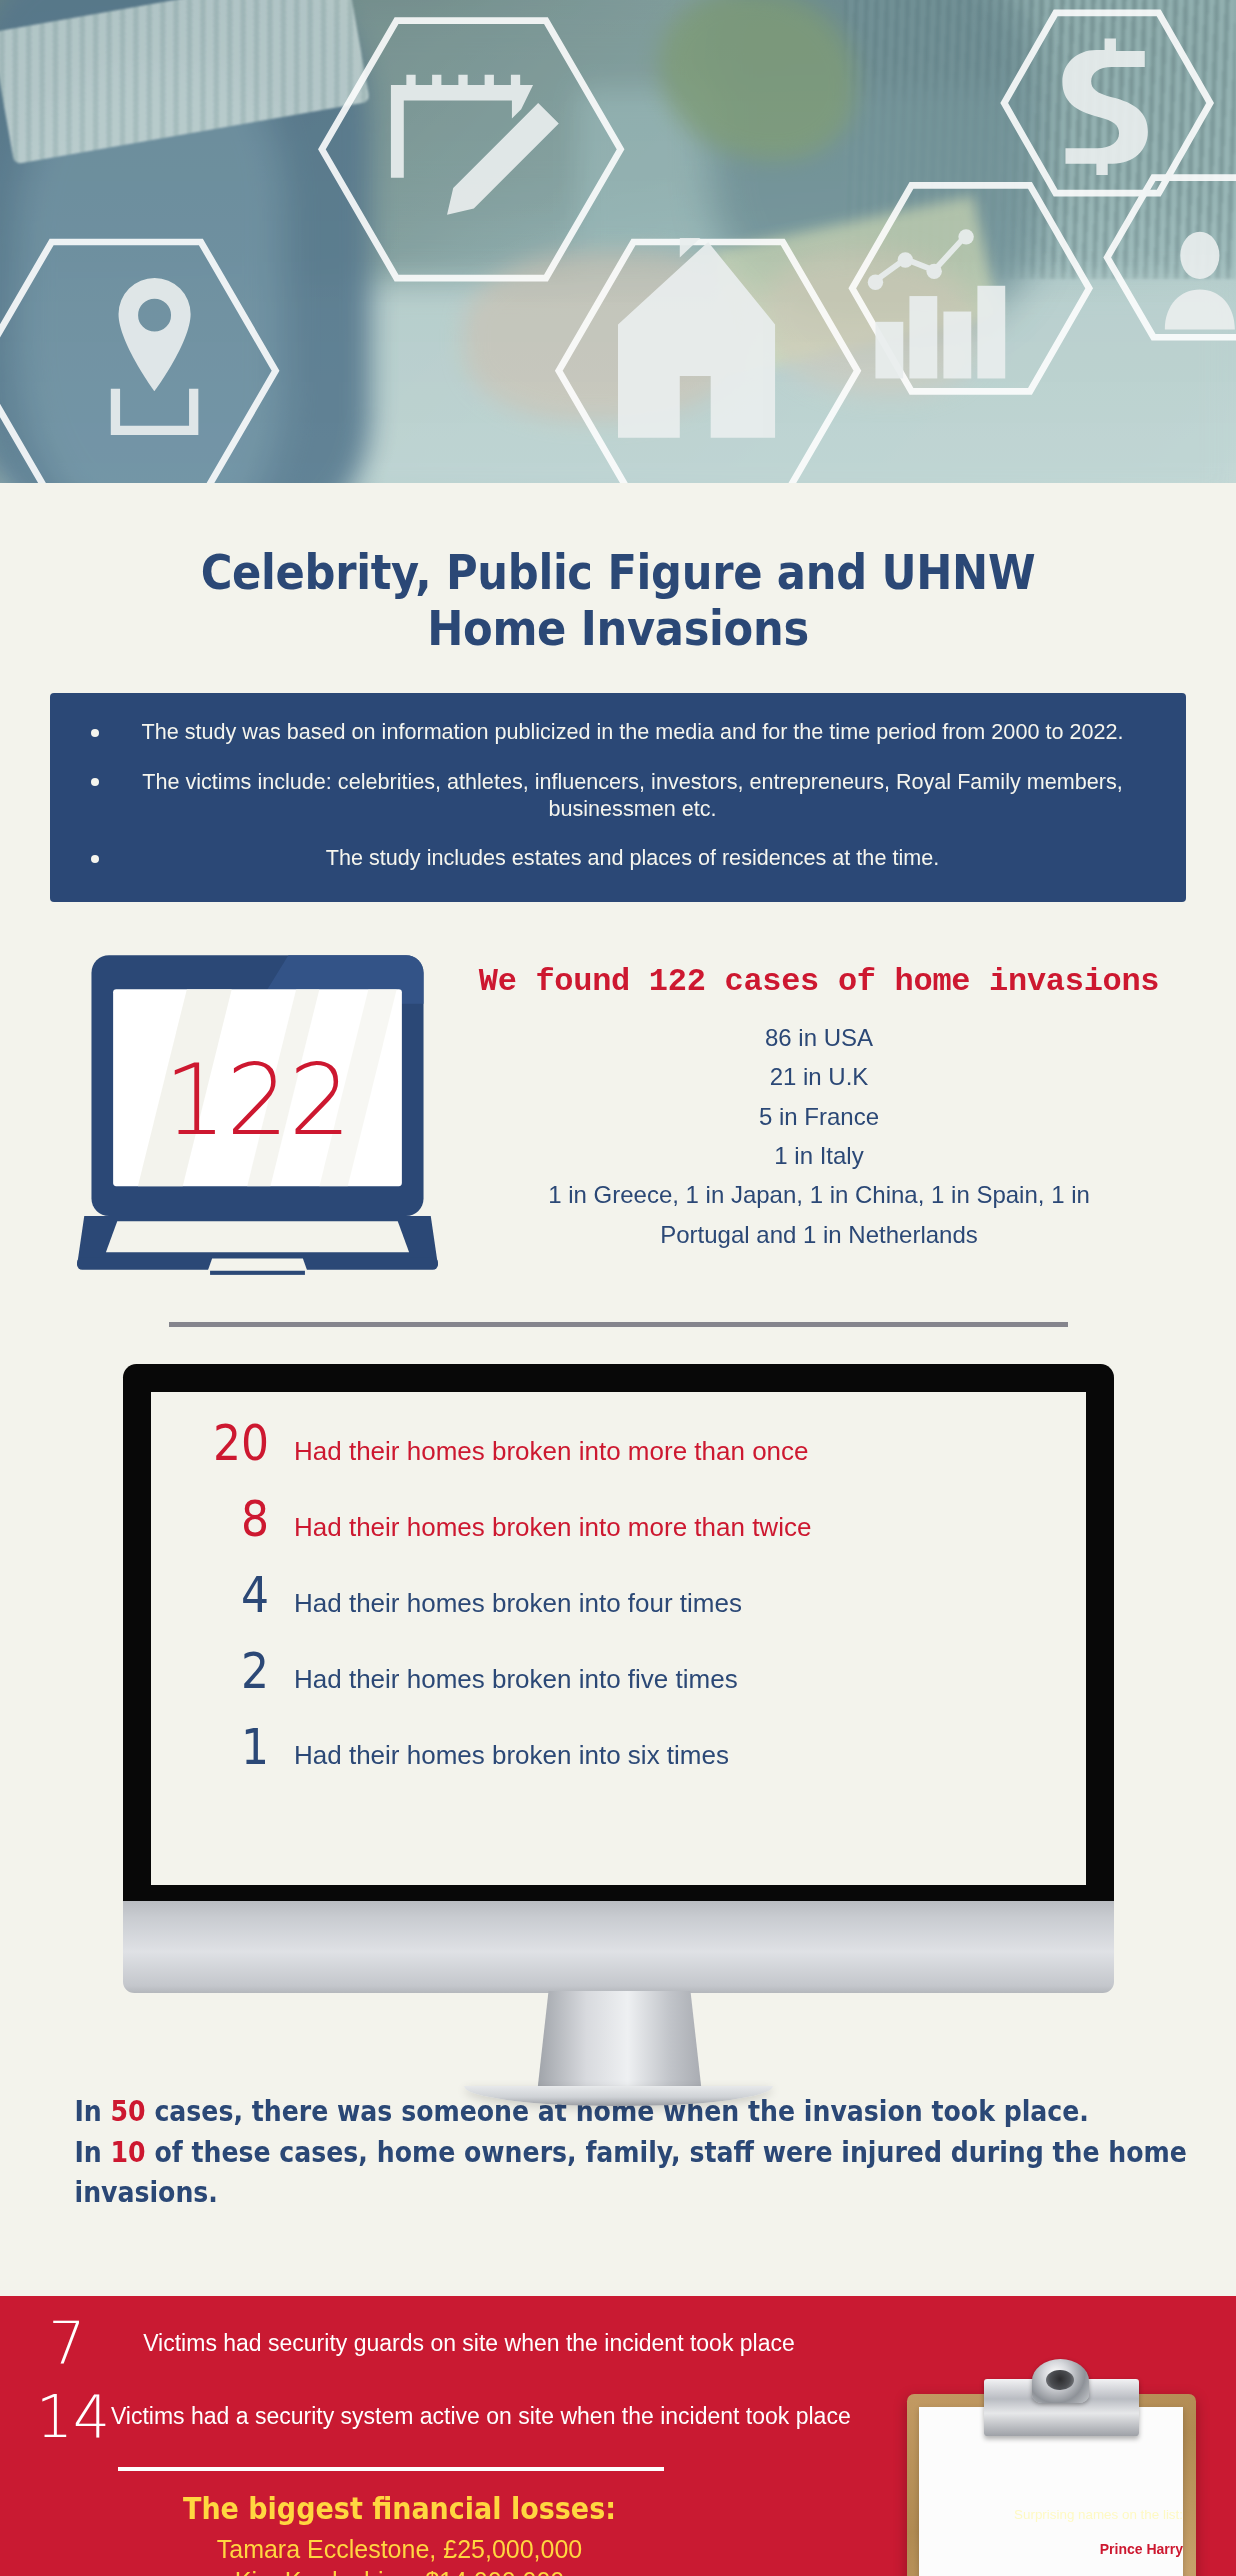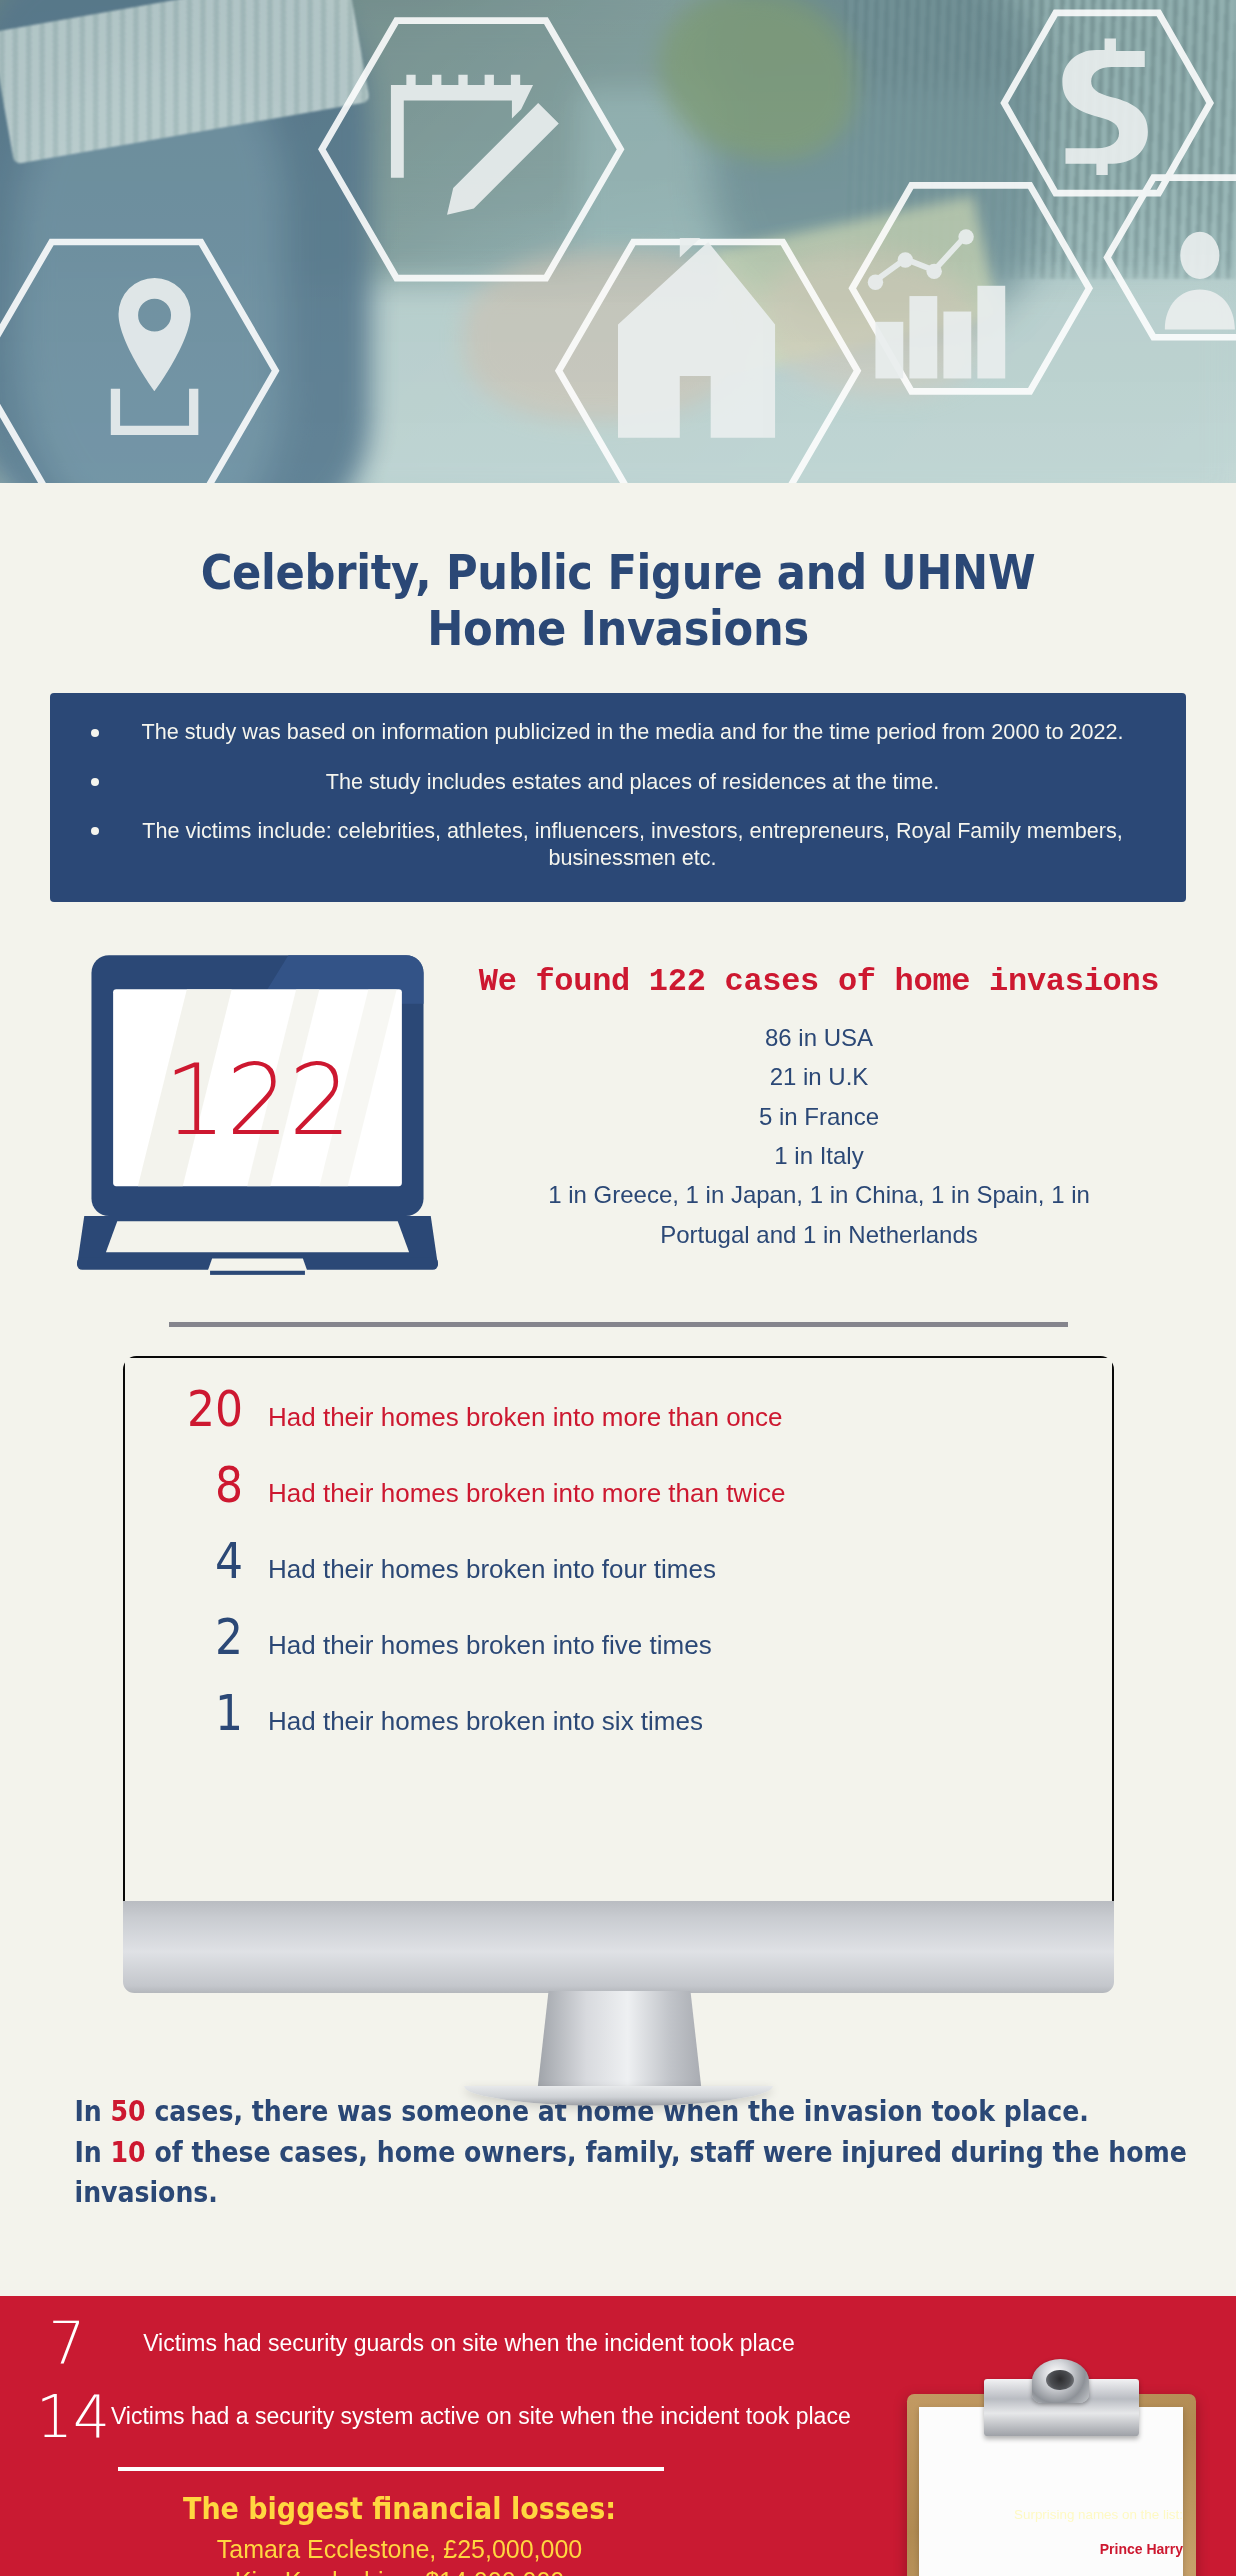--- a/index.html
+++ b/index.html
@@ -119,25 +119,25 @@
     width: 899px;
     height: 4.6px;
     background: #85858d;
     margin: 33px auto 0;
   }
 
   
   .monitor-wrap { position: relative; width: 1236px; height: 680px; margin-top: 25px; }
   .monitor-screen {
     position: absolute;
-    left: 123px; top: 4px;
+    left: 123px; top: 12px;
     width: 991px; height: 549px;
     background: #080808;
     border-radius: 13.4px 13.4px 0 0;
-    padding: 2px;
+    padding: 28px;
   }
   .monitor-inner {
     width: 100%; height: 100%;
     background: #f3f3ec;
     padding: 27px 20.6px 0 25px;
   }
   .stat-row { display: flex; align-items: baseline; margin-bottom: 27px; }
   .stat-num {
     width: 93px;
     text-align: right;
@@ -354,22 +354,22 @@
 </div>
 
 <h1 class="title">
   <span>Celebrity, Public Figure and UHNW</span>
   <span class="l2">Home Invasions</span>
 </h1>
 
 <div class="notebox">
   <ul>
     <li>The study was based on information publicized in the media and for the time period from 2000 to 2022.</li>
+    <li>The victims include: celebrities, athletes, influencers, investors, entrepreneurs, Royal Family members, businessmen etc.</li>
     <li>The study includes estates and places of residences at the time.</li>
-    <li>The victims include: celebrities, athletes, influencers, investors, entrepreneurs, Royal Family members, businessmen etc.</li>
   </ul>
 </div>
 
 <div class="cases-row">
   <svg class="laptop" viewBox="0 0 700 640">
     <rect x="28" y="12" width="644" height="506" rx="34" fill="#2b4876"></rect>
     <path d="M410 12 h228 a34 34 0 0 1 34 34 v60 H352 z" fill="#34548a" opacity="0.9"></path>
     <rect x="70" y="78" width="560" height="382" rx="6" fill="#ffffff"></rect>
     <path d="M300 78 L205 460 H118 L213 78 Z" fill="#f1f1ea" opacity="0.85"></path>
     <path d="M470 78 L375 460 H330 L425 78 Z" fill="#f1f1ea" opacity="0.7"></path>

